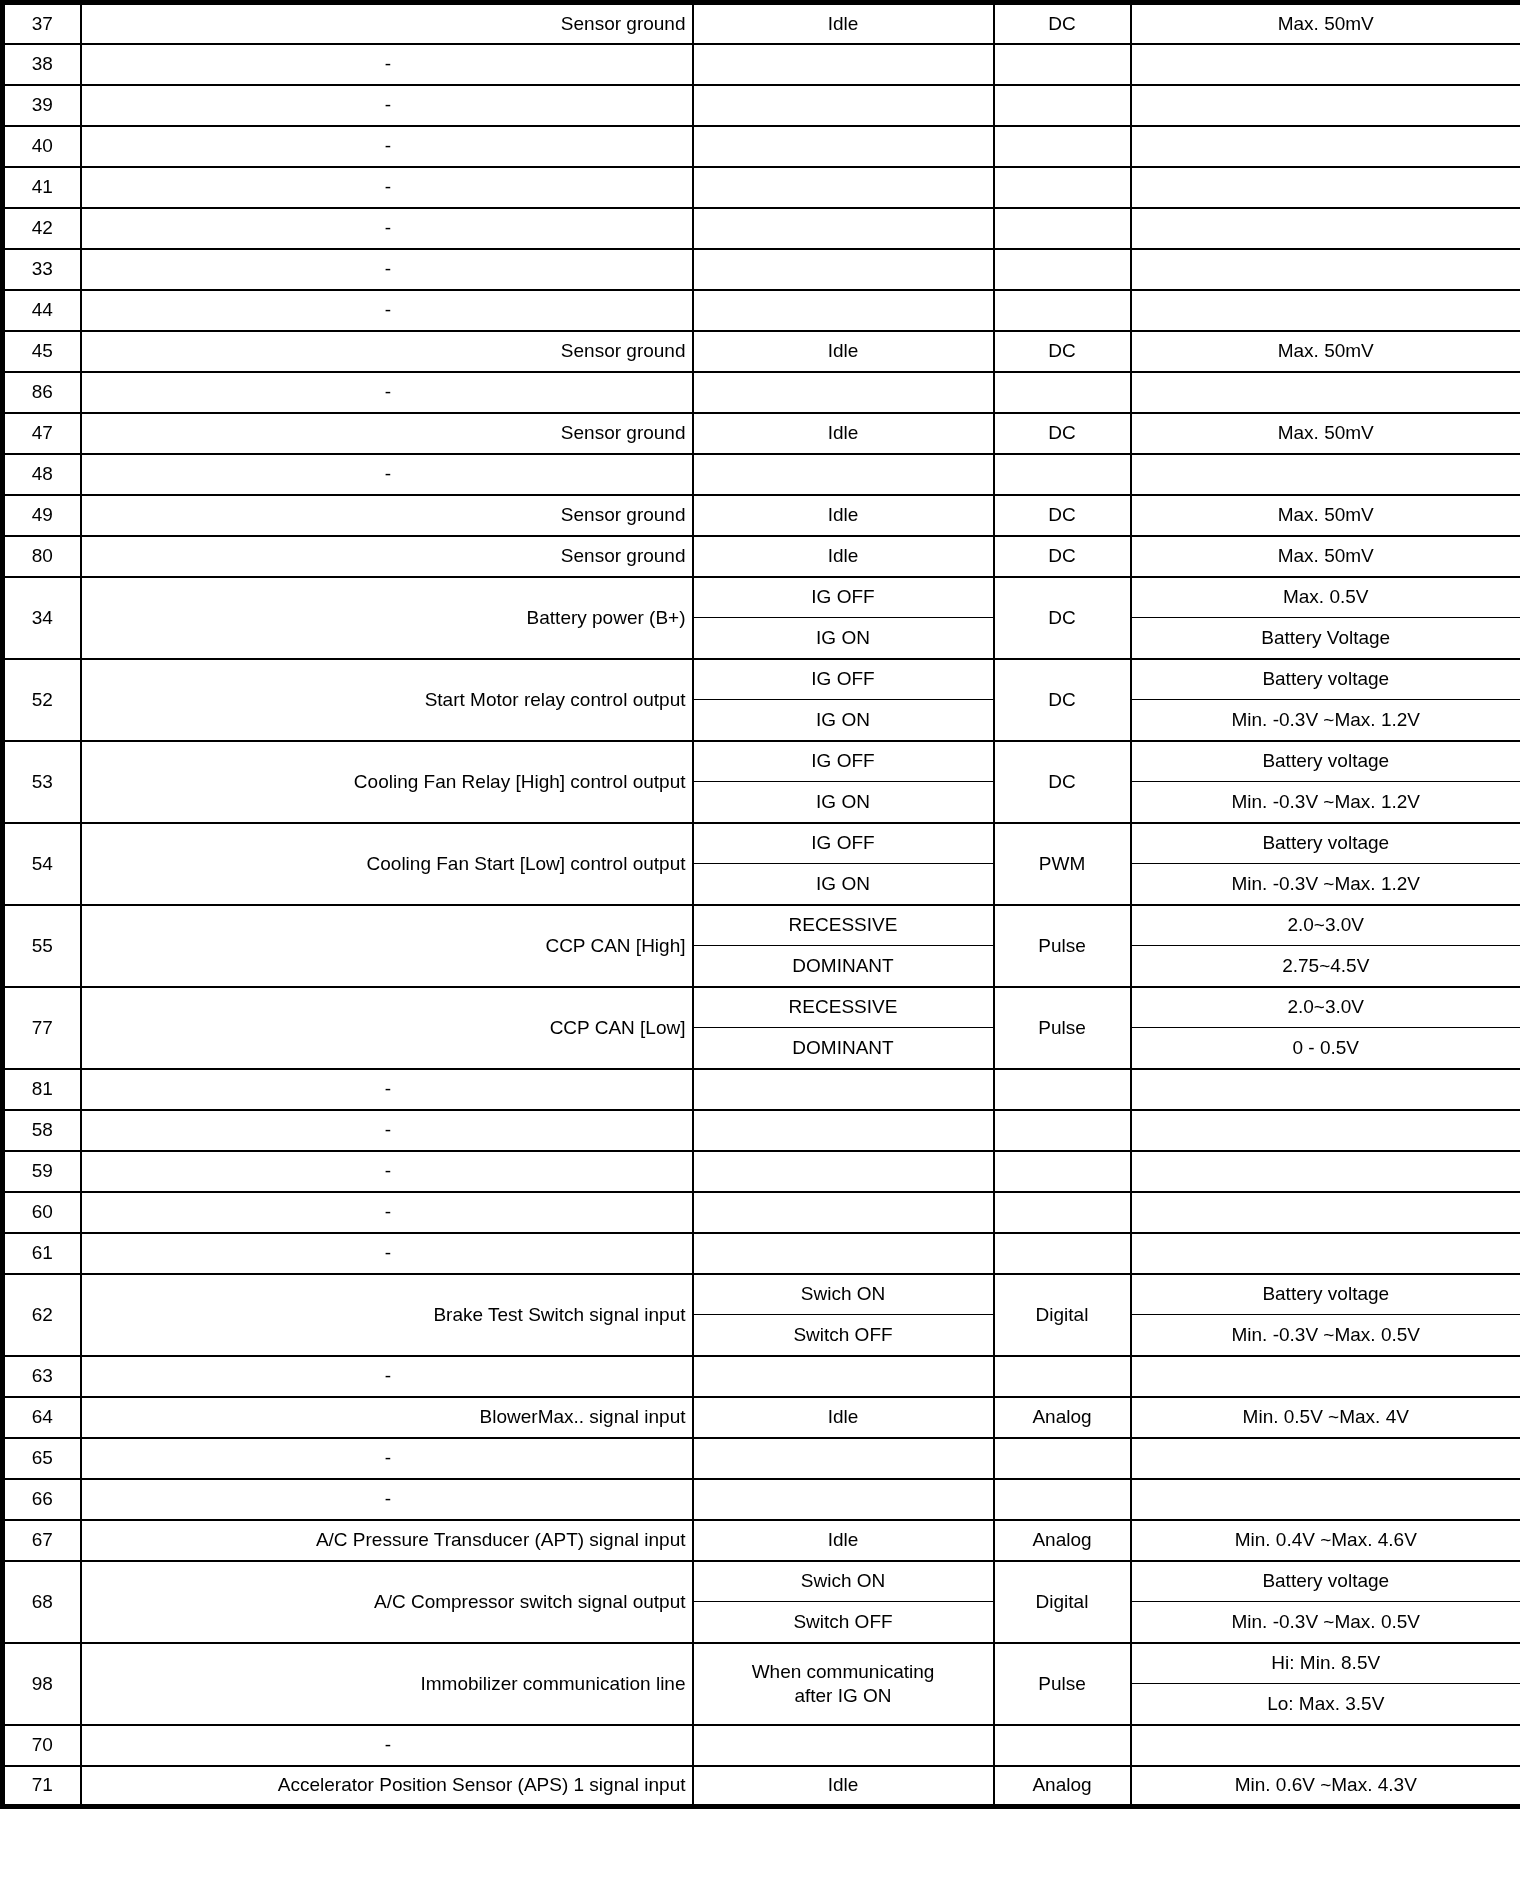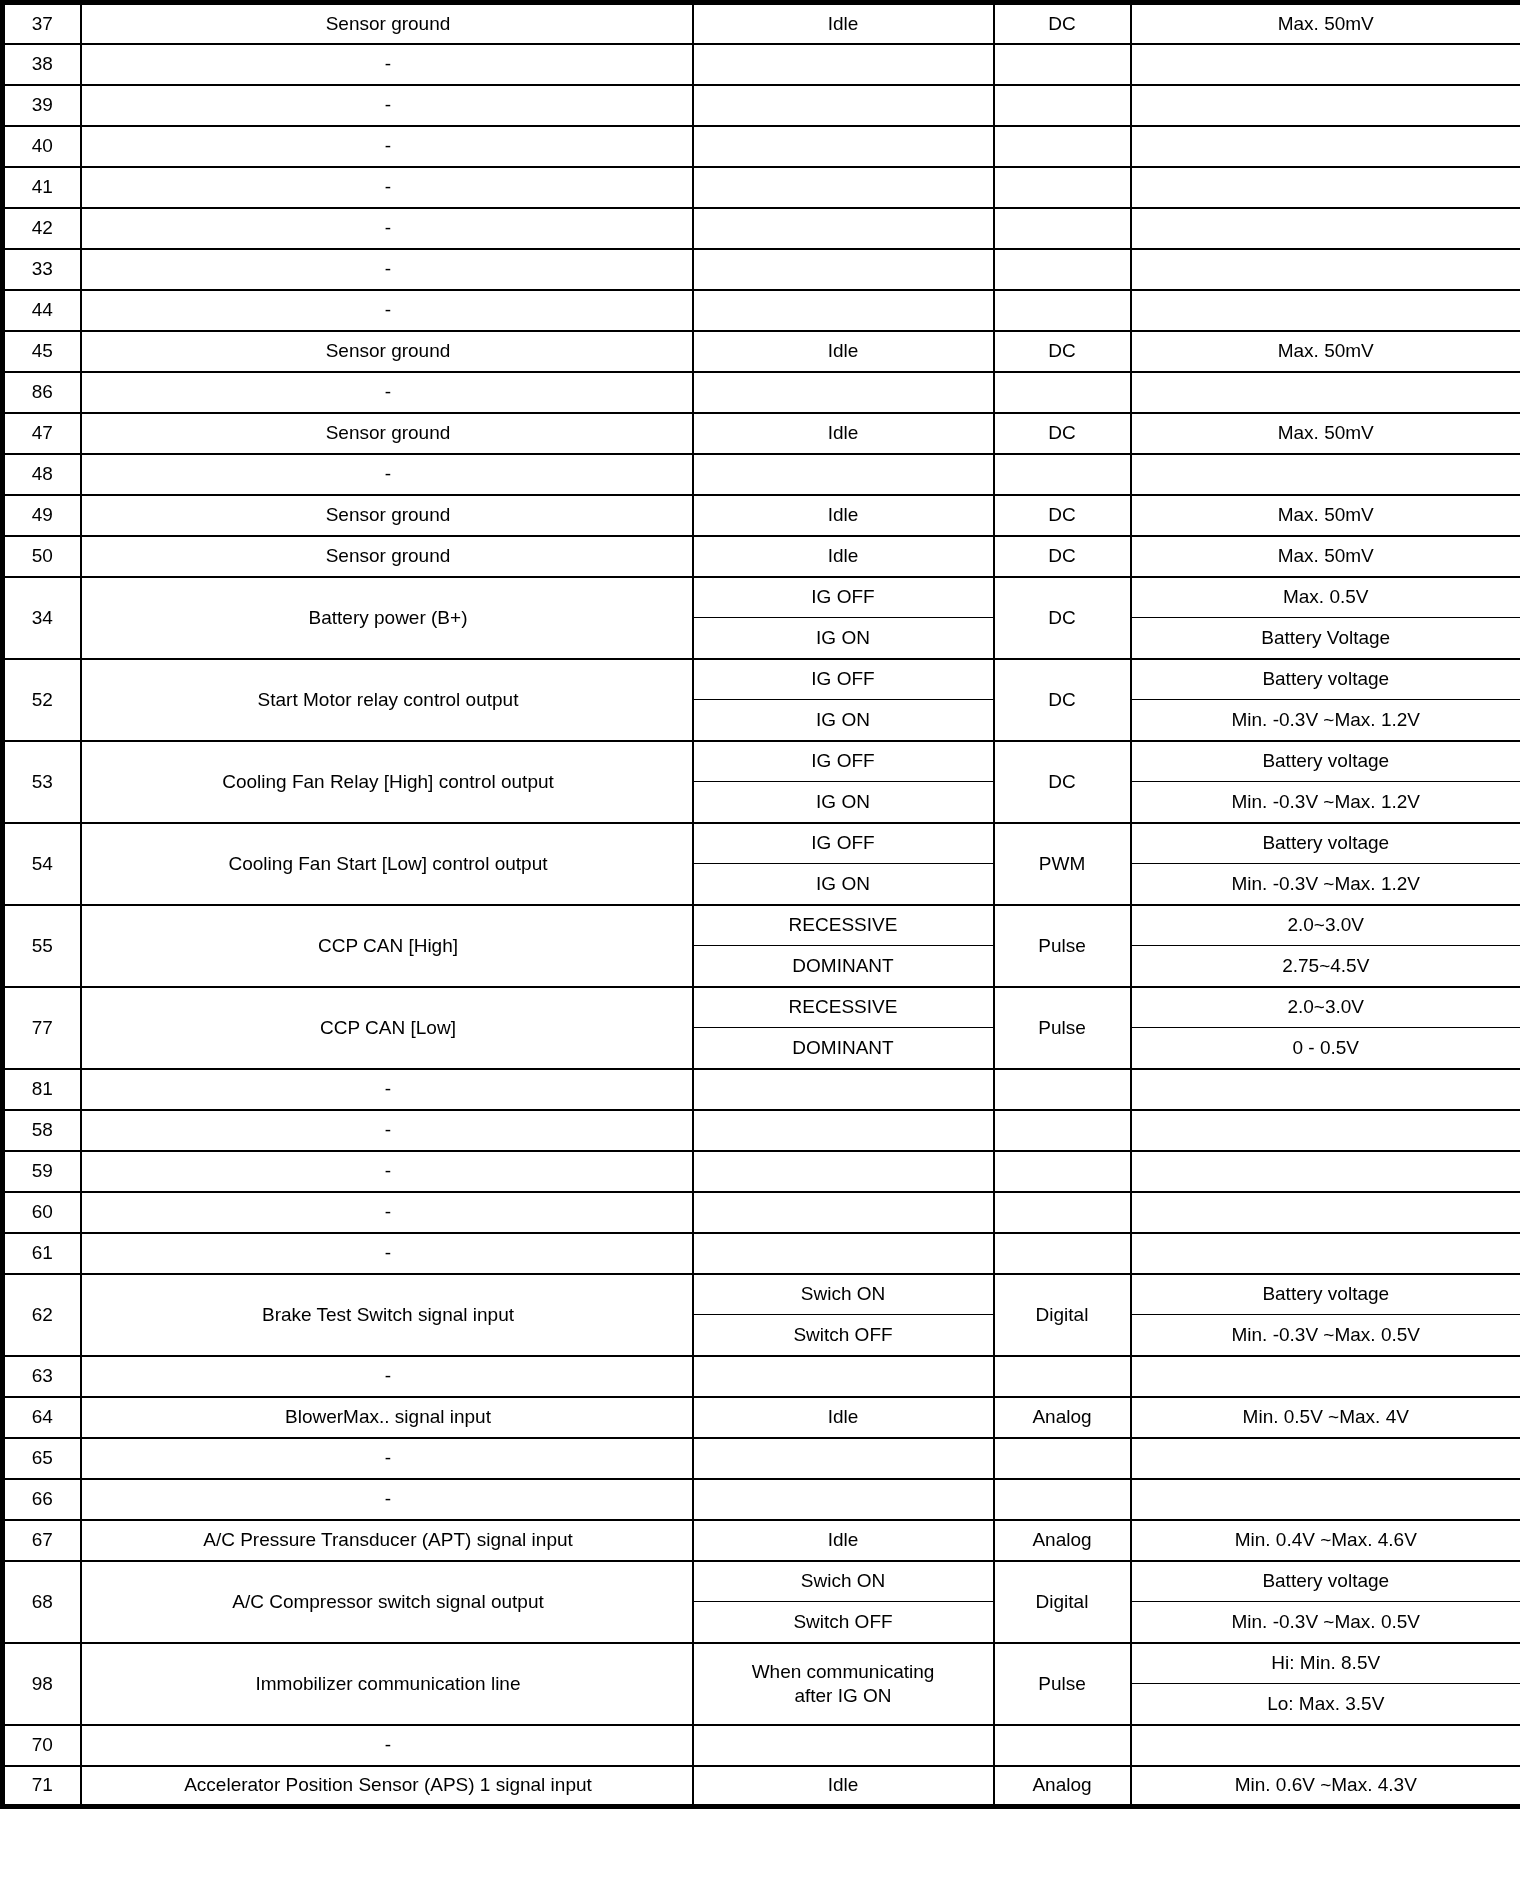--- a/index.html
+++ b/index.html
@@ -28,21 +28,21 @@
     line-height: 1.25;
     text-align: center;
     vertical-align: middle;
     padding: 2px 6px;
     white-space: pre-line;
     overflow: hidden;
   }
   tbody tr { height: 41px; }
   tr.row-start td { border-top: 2px solid #000000; }
   td.desc {
-    text-align: center;
+    text-align: right;
     padding-left: 9px;
   }
   td.desc.center {
     text-align: center;
   }
 </style>
 </head>
 <body>
 
 <main>
@@ -140,21 +140,21 @@
           <td class="level"></td>
         </tr>
         <tr class="row-start">
           <td class="pin">49</td>
           <td class="desc">Sensor ground</td>
           <td class="cond">Idle</td>
           <td class="type">DC</td>
           <td class="level">Max. 50mV</td>
         </tr>
         <tr class="row-start">
-          <td class="pin">50</td>
+          <td class="pin">80</td>
           <td class="desc">Sensor ground</td>
           <td class="cond">Idle</td>
           <td class="type">DC</td>
           <td class="level">Max. 50mV</td>
         </tr>
         <tr class="row-start">
           <td class="pin" rowspan="2">34</td>
           <td class="desc" rowspan="2">Battery power (B+)</td>
           <td class="cond">IG OFF</td>
           <td class="type" rowspan="2">DC</td>

